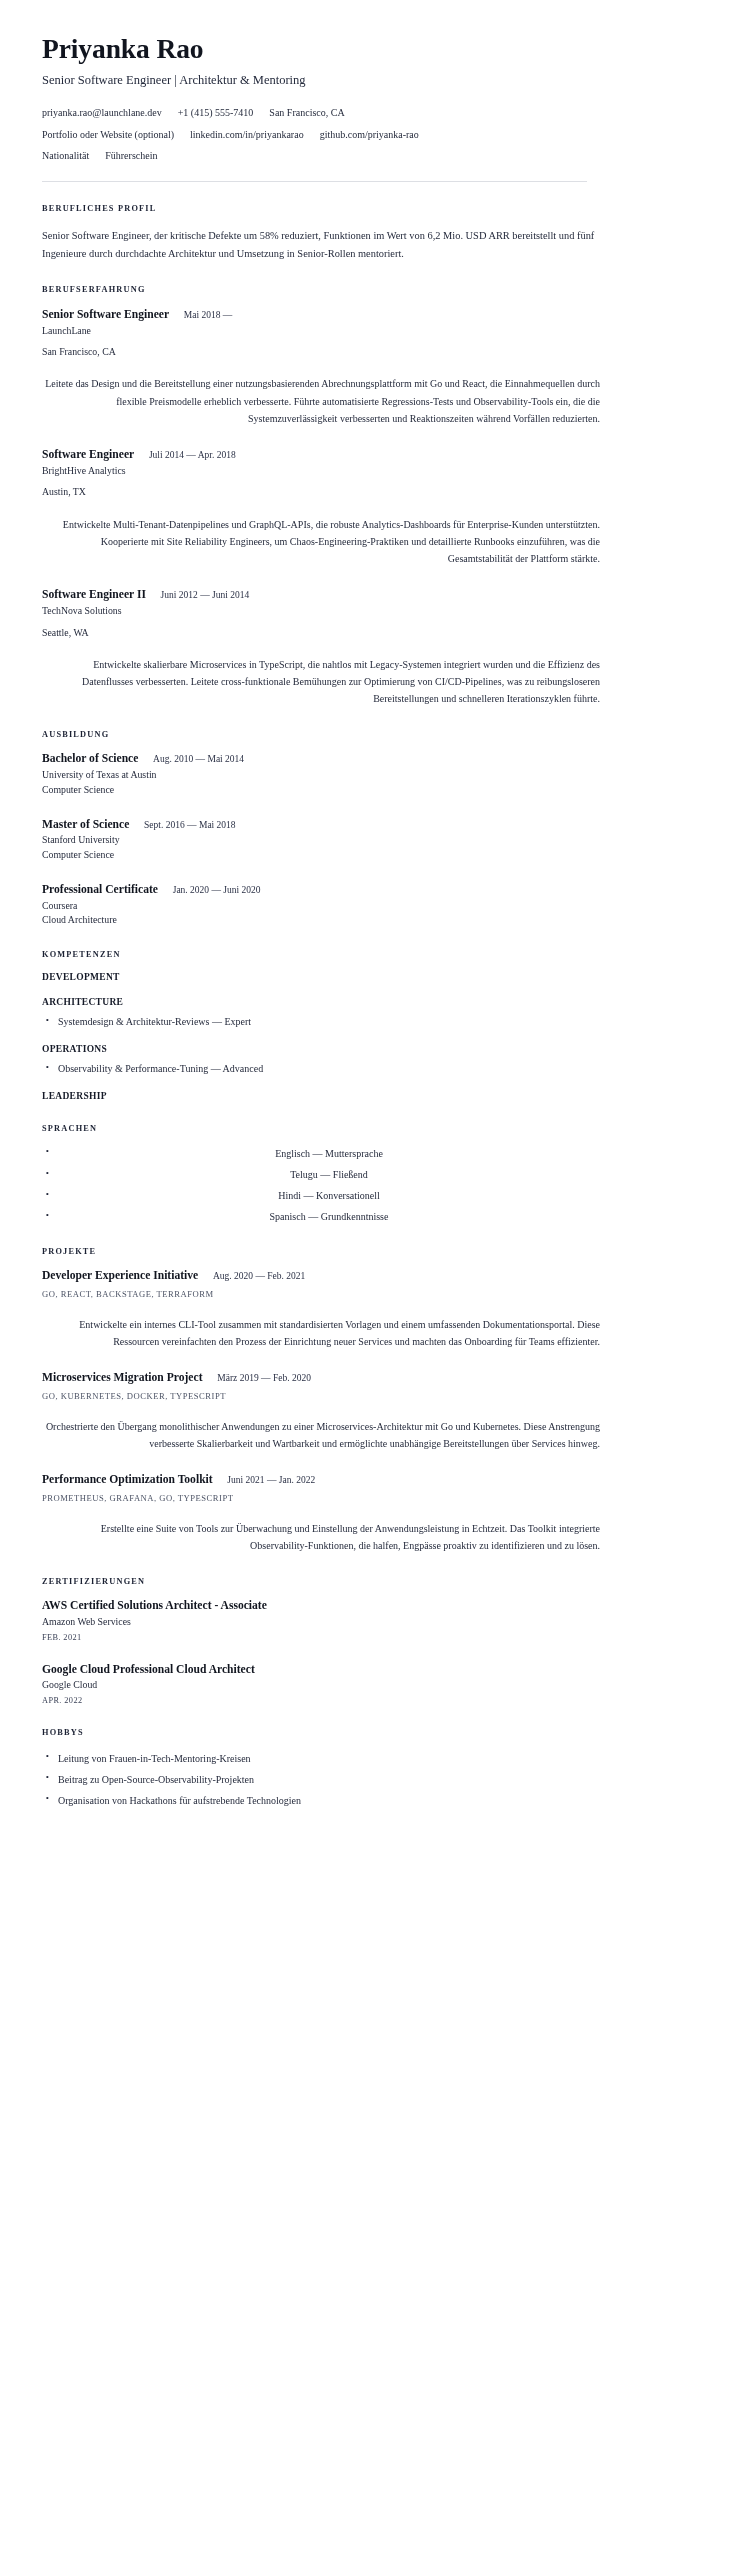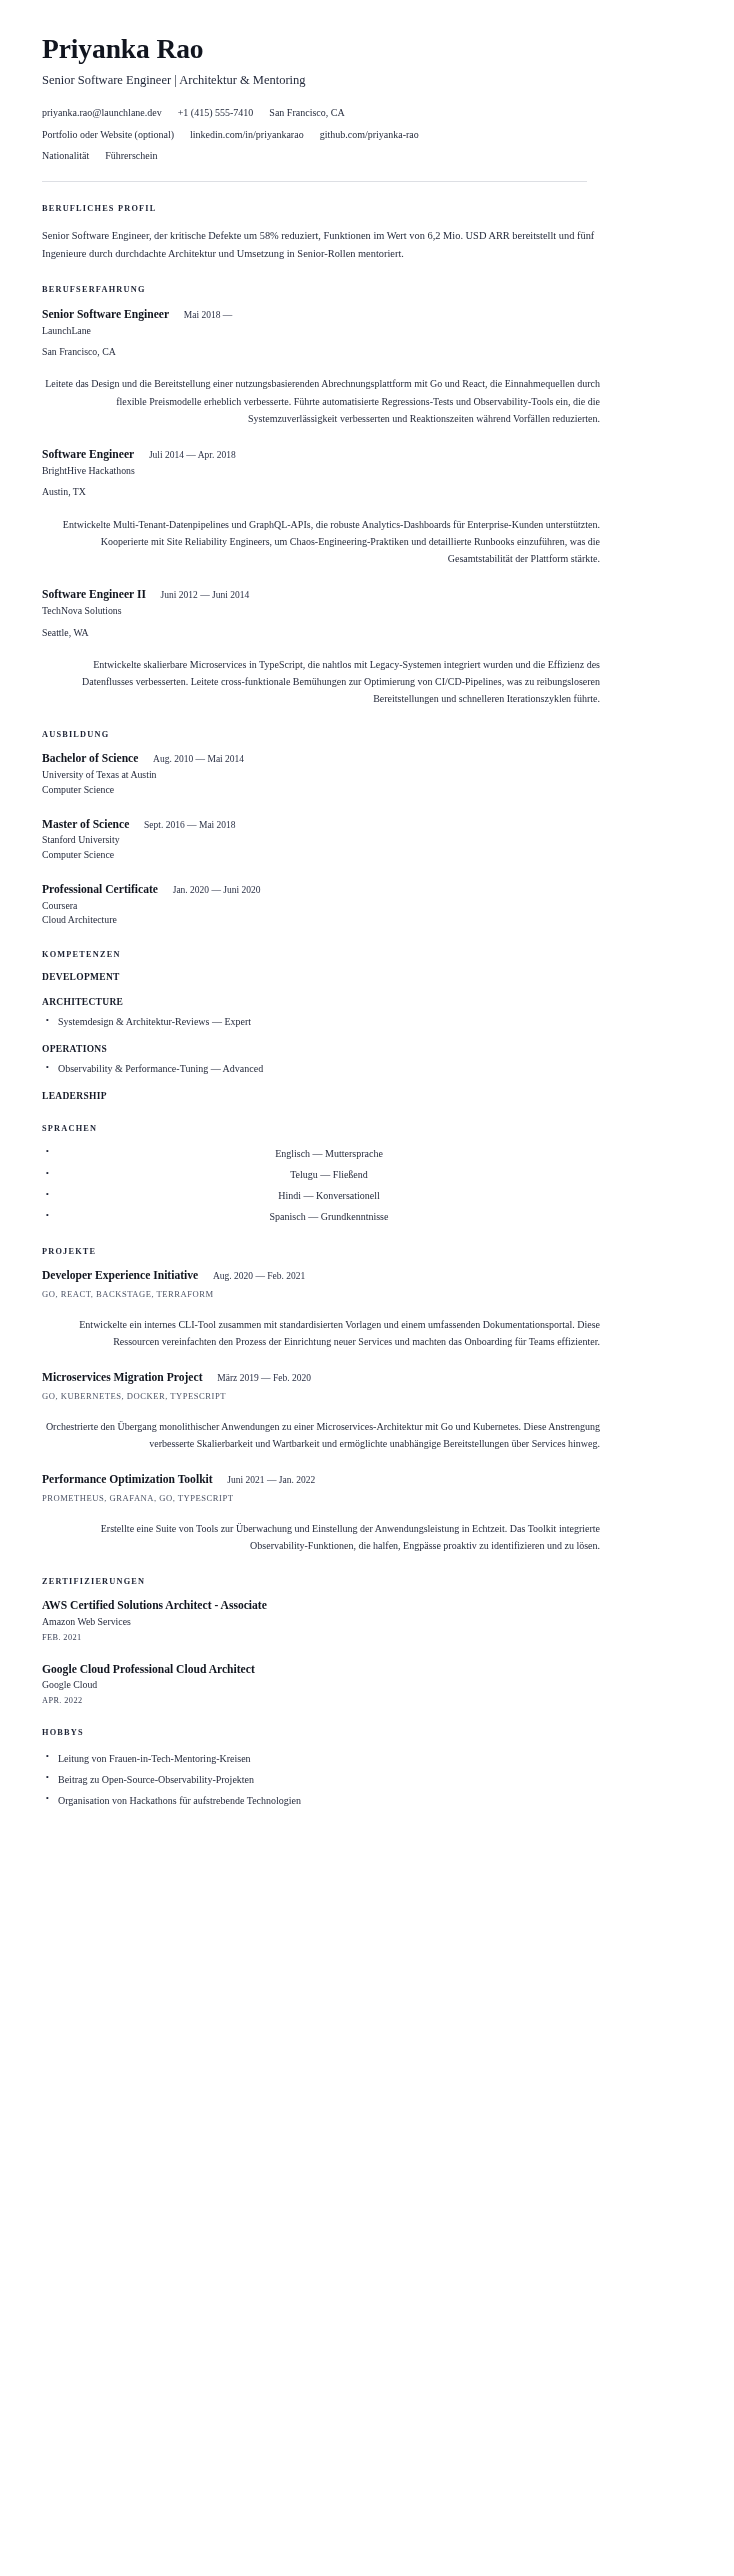--- a/index.html
+++ b/index.html
@@ -214,21 +214,21 @@
       <div class="entry-org">LaunchLane</div>
       <div class="entry-sub">San Francisco, CA</div>
       <p class="entry-desc">Leitete das Design und die Bereitstellung einer nutzungsbasierenden Abrechnungsplattform mit Go und React, die Einnahmequellen durch flexible Preismodelle erheblich verbesserte. Führte automatisierte Regressions-Tests und Observability-Tools ein, die die Systemzuverlässigkeit verbesserten und Reaktionszeiten während Vorfällen reduzierten.</p>
     </div>
 
     <div class="entry">
       <div class="entry-head">
         <div class="entry-title">Software Engineer</div>
         <div class="entry-date">Juli 2014 — Apr. 2018</div>
       </div>
-      <div class="entry-org">BrightHive Hackathons</div>
+      <div class="entry-org">BrightHive Analytics</div>
       <div class="entry-sub">Austin, TX</div>
       <p class="entry-desc">Entwickelte Multi-Tenant-Datenpipelines und GraphQL-APIs, die robuste Analytics-Dashboards für Enterprise-Kunden unterstützten. Kooperierte mit Site Reliability Engineers, um Chaos-Engineering-Praktiken und detaillierte Runbooks einzuführen, was die Gesamtstabilität der Plattform stärkte.</p>
     </div>
 
     <div class="entry">
       <div class="entry-head">
         <div class="entry-title">Software Engineer II</div>
         <div class="entry-date">Juni 2012 — Juni 2014</div>
       </div>
       <div class="entry-org">TechNova Solutions</div>

